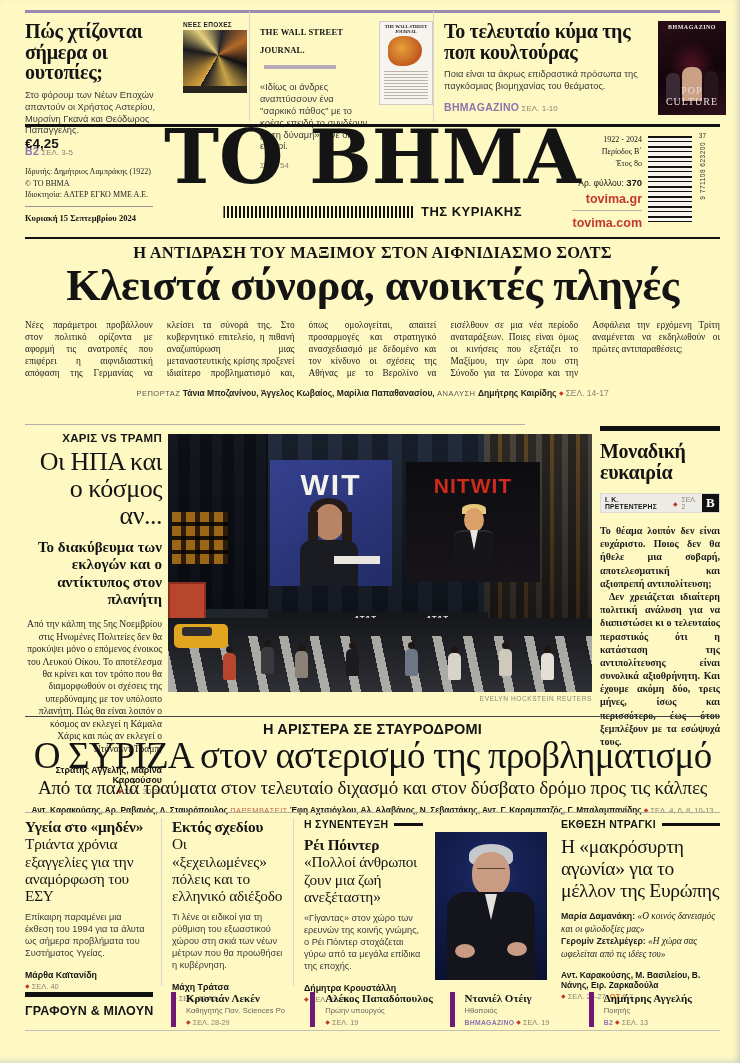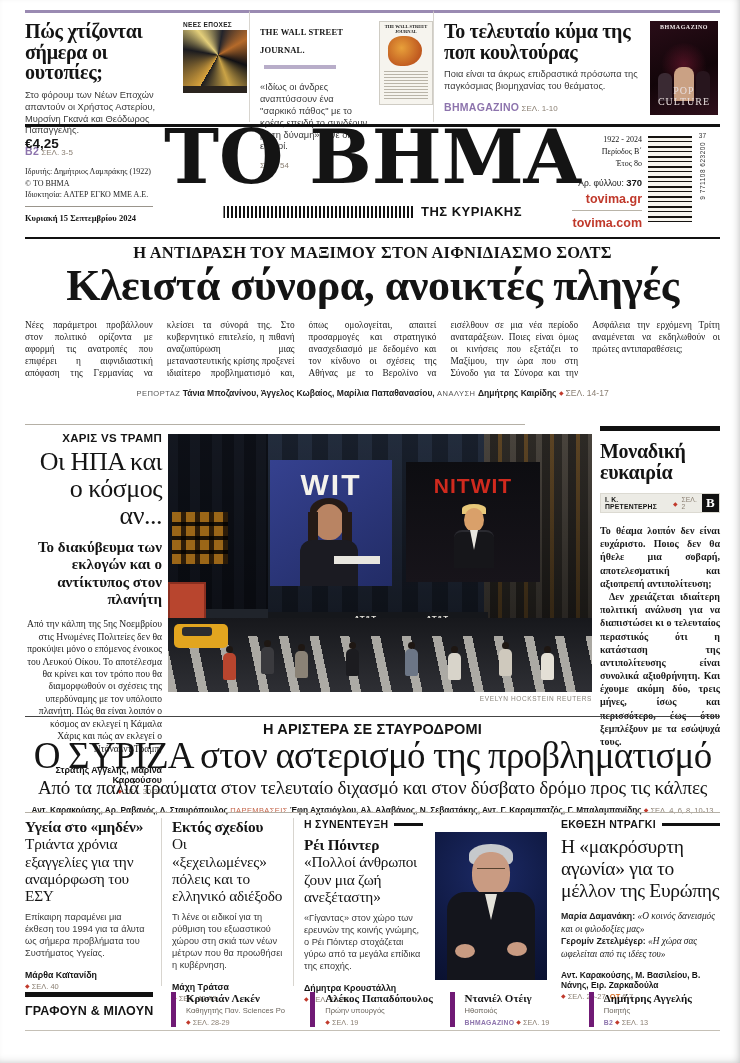--- a/index.html
+++ b/index.html
@@ -1,17 +1,17 @@
 <!DOCTYPE html>
 <html><head>
 <meta charset="utf-8">
 <style>
   html,body{margin:0;padding:0;}
   body{background:#e9e8e5;font-family:"Liberation Sans","DejaVu Sans",sans-serif;}
-  .page{position:relative;width:740px;height:1063px;background:#ffffff;margin:0 auto;overflow:hidden;
+  .page{position:relative;width:740px;height:1063px;background:#fef9c3;margin:0 auto;overflow:hidden;
         box-shadow:inset -6px 0 8px -6px #bbb, inset 0 -6px 8px -6px #ccc;color:#141414;}
   .serif{font-family:"Liberation Serif","DejaVu Serif",serif;} .purple{color:#8d74ad;} .gray{color:#8a7f72;} .orange{color:#d4691e;}
   .diamond{color:#c0392b;font-size:6px;vertical-align:1px;margin-right:2px;}
 
   
   #teasers{position:absolute;top:10px;left:25px;right:20px;height:112px;display:flex;}
   .teaser{border-top:3px solid #9a8ab2;padding-top:8px;display:flex;gap:8px;box-sizing:border-box;}
   .teaser+.teaser{border-left:1px solid #d8d5cf;padding-left:10px;}
   .t1{width:224px;} .t2{width:184px;} .t3{flex:1;}
   .teaser .txt{flex:1;}
@@ -30,21 +30,21 @@
   .thumb1 .strip{width:64px;height:7px;background:#2a241e;}
   .thumb2{width:54px;}
   .thumb2 .art{width:52px;height:82px;background:#f6f4ee;border:1px solid #cfccc4;position:relative;font-size:4px;}
   .thumb2 .wsjhead{position:absolute;top:2px;left:2px;right:2px;text-align:center;font-weight:700;font-size:4.5px;font-family:"Liberation Serif",serif;}
   .thumb2 .blob{position:absolute;top:14px;left:8px;width:34px;height:30px;border-radius:46% 54% 58% 42%;
      background:radial-gradient(circle at 40% 40%, #e8a03a, #c05a20 70%);}
   .thumb2 .lines{position:absolute;left:4px;right:4px;bottom:3px;height:30px;
      background:repeating-linear-gradient(#b9b4a8 0 1px, transparent 1px 3px);}
   .thumb3{width:70px;}
   .thumb3 .art{width:68px;height:94px;position:relative;overflow:hidden;
-     background:linear-gradient(160deg,#2a0d18 0%, #120509 55%, #30101c 100%);}
+     background:linear-gradient(160deg,#2a0d18 0%, #120509 55%, #30101c 100%);margin-left:8px;}
   .thumb3 .mag{position:absolute;top:3px;width:100%;text-align:center;color:#f2e9ea;font-size:6px;font-weight:700;letter-spacing:.5px;font-family:"Liberation Serif",serif;}
   .thumb3 .pop{position:absolute;bottom:8px;width:100%;text-align:center;color:#e7dddd;font-size:10px;letter-spacing:1px;font-family:"Liberation Serif",serif;}
   .thumb3 .glow{position:absolute;top:22px;left:10px;width:48px;height:44px;border-radius:50%;
      background:radial-gradient(circle,#c2285055,#0000 70%);}
   .thumb3 .fig{position:absolute;bottom:14px;left:24px;width:20px;height:34px;border-radius:8px 8px 0 0;background:#caa184;}
   .thumb3 .figd{position:absolute;bottom:14px;left:8px;width:14px;height:28px;border-radius:6px 6px 0 0;background:#3a2a33;}
   .thumb3 .figd2{position:absolute;bottom:14px;right:8px;width:14px;height:30px;border-radius:6px 6px 0 0;background:#27151d;}
 
   #rule-top{position:absolute;top:124px;left:25px;right:20px;height:3px;background:#111;}
 

